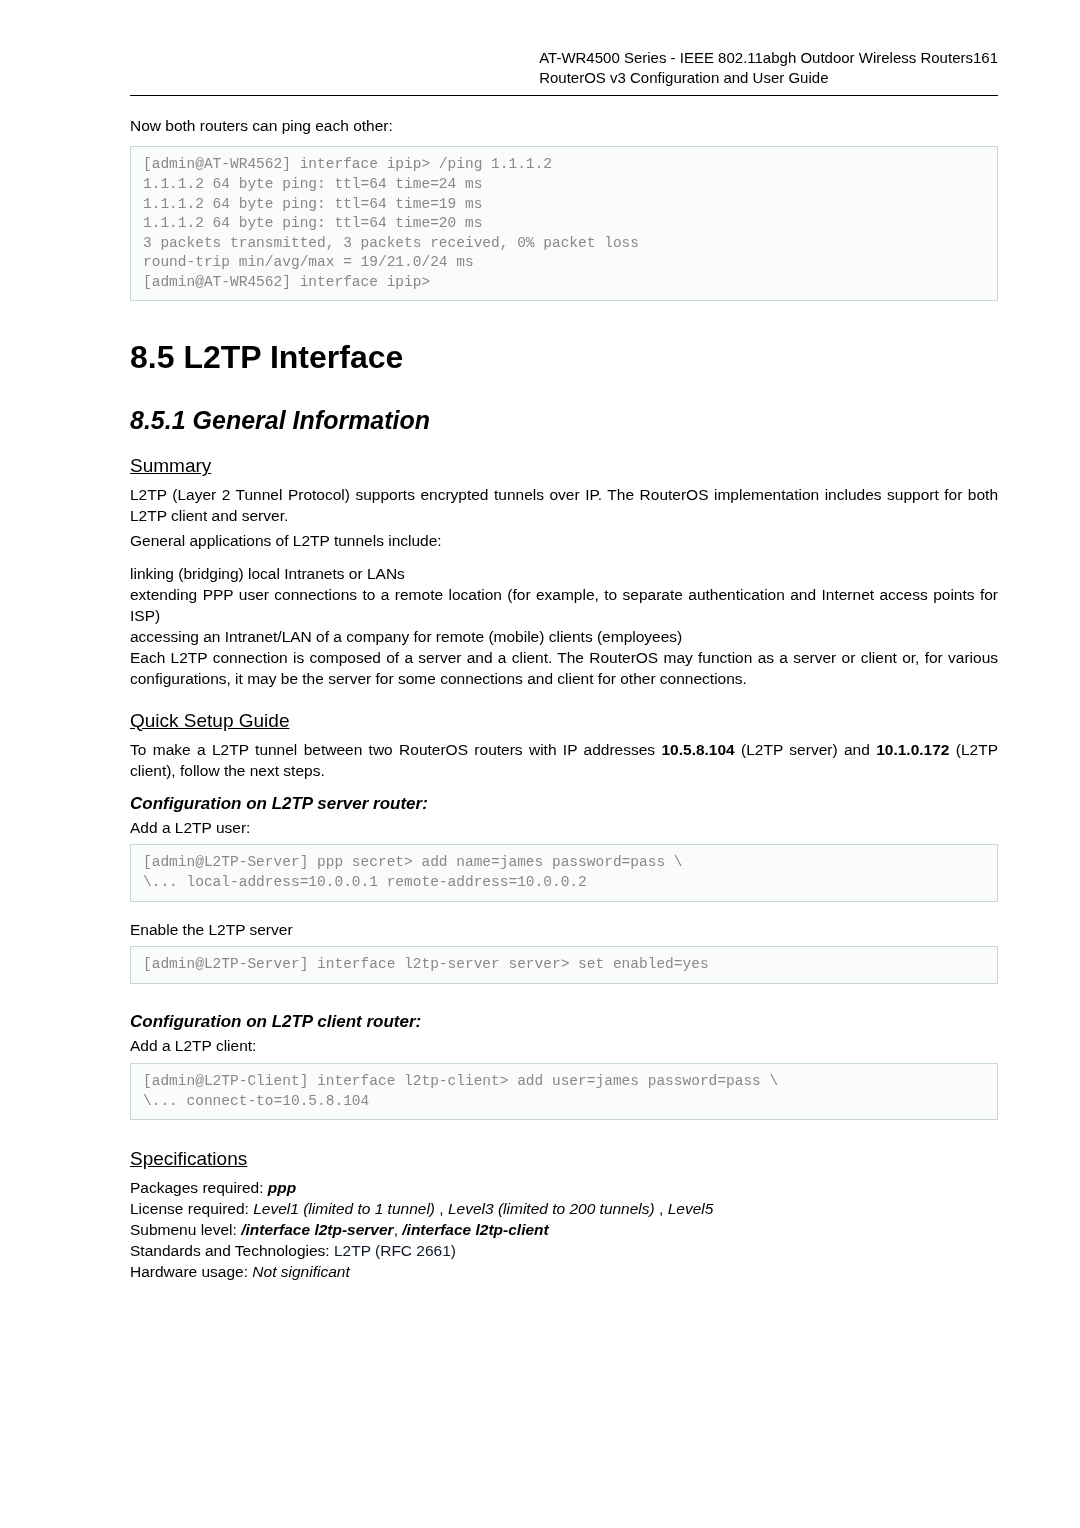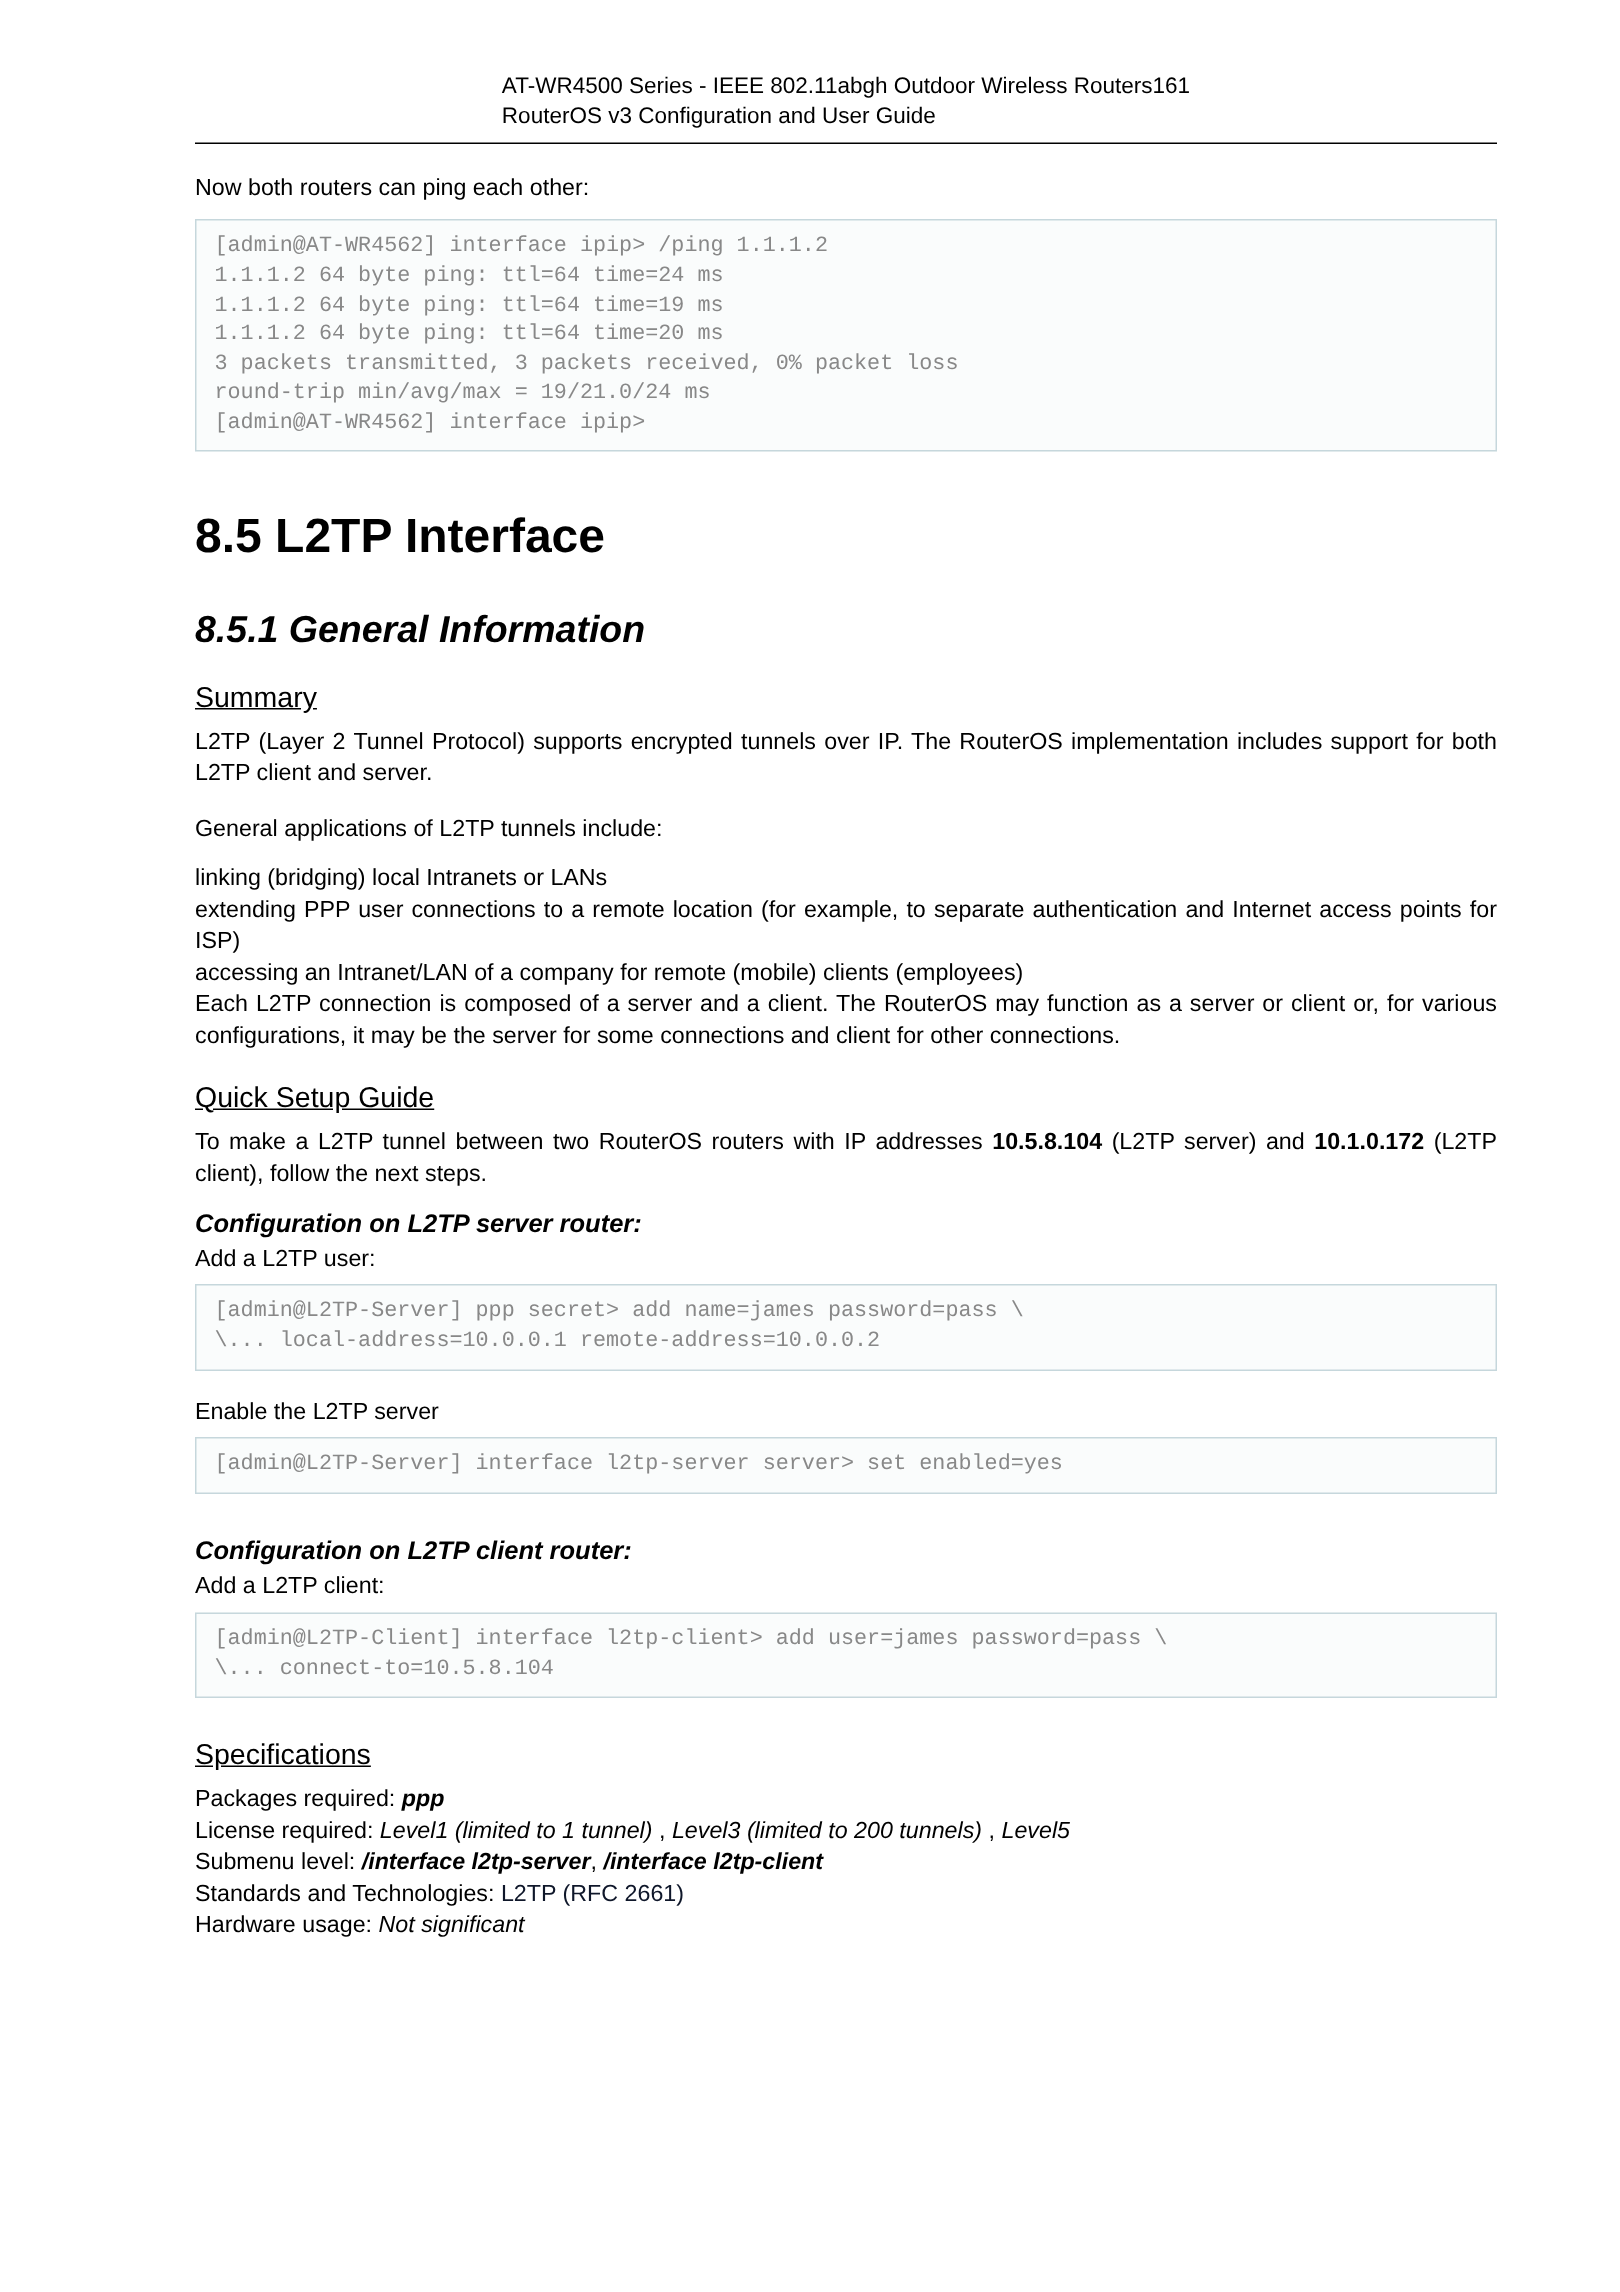--- a/index.html
+++ b/index.html
@@ -10,21 +10,21 @@
     color: #000;
     width: 1080px;
   }
   .page {
     padding: 48px 82px 48px 130px;
     box-sizing: border-box;
     width: 1080px;
   }
   .header {
     display: flex;
-    justify-content: center;
+    justify-content: flex-end;
     font-size: 15px;
     line-height: 1.35;
   }
   .header-left {
     font-weight: 400;
   }
   .header-right {
     font-weight: 400;
   }
   .hr {
@@ -106,21 +106,21 @@
 3 packets transmitted, 3 packets received, 0% packet loss
 round-trip min/avg/max = 19/21.0/24 ms
 [admin@AT-WR4562] interface ipip&gt;</div>
 
   <div class="h1">8.5  L2TP Interface</div>
 
   <div class="h2">8.5.1  General Information</div>
 
   <div class="h3">Summary</div>
 
-  <div class="body-text justify" style="margin-bottom:16px">L2TP (Layer 2 Tunnel Protocol) supports encrypted tunnels over IP. The RouterOS implementation includes support for both L2TP client and server.</div>
+  <div class="body-text justify" style="margin-bottom:4px">L2TP (Layer 2 Tunnel Protocol) supports encrypted tunnels over IP. The RouterOS implementation includes support for both L2TP client and server.</div>
   <div class="body-text" style="margin-bottom:12px">General applications of L2TP tunnels include:</div>
   <div class="body-text" style="margin-bottom:0">linking (bridging) local Intranets or LANs</div>
   <div class="body-text justify" style="margin-bottom:0">extending PPP user connections to a remote location (for example, to separate authentication and Internet access points for ISP)</div>
   <div class="body-text" style="margin-bottom:0">accessing an Intranet/LAN of a company for remote (mobile) clients (employees)</div>
   <div class="body-text justify">Each L2TP connection is composed of a server and a client. The RouterOS may function as a server or client or, for various configurations, it may be the server for some connections and client for other connections.</div>
 
   <div class="h3">Quick Setup Guide</div>
 
   <div class="body-text justify" style="margin-bottom:6px">
     <span>To make a L2TP tunnel between two RouterOS routers with IP addresses </span><b>10.5.8.104</b><span> (L2TP server) and </span><b>10.1.0.172</b><span> (L2TP client), follow the next steps.</span>

